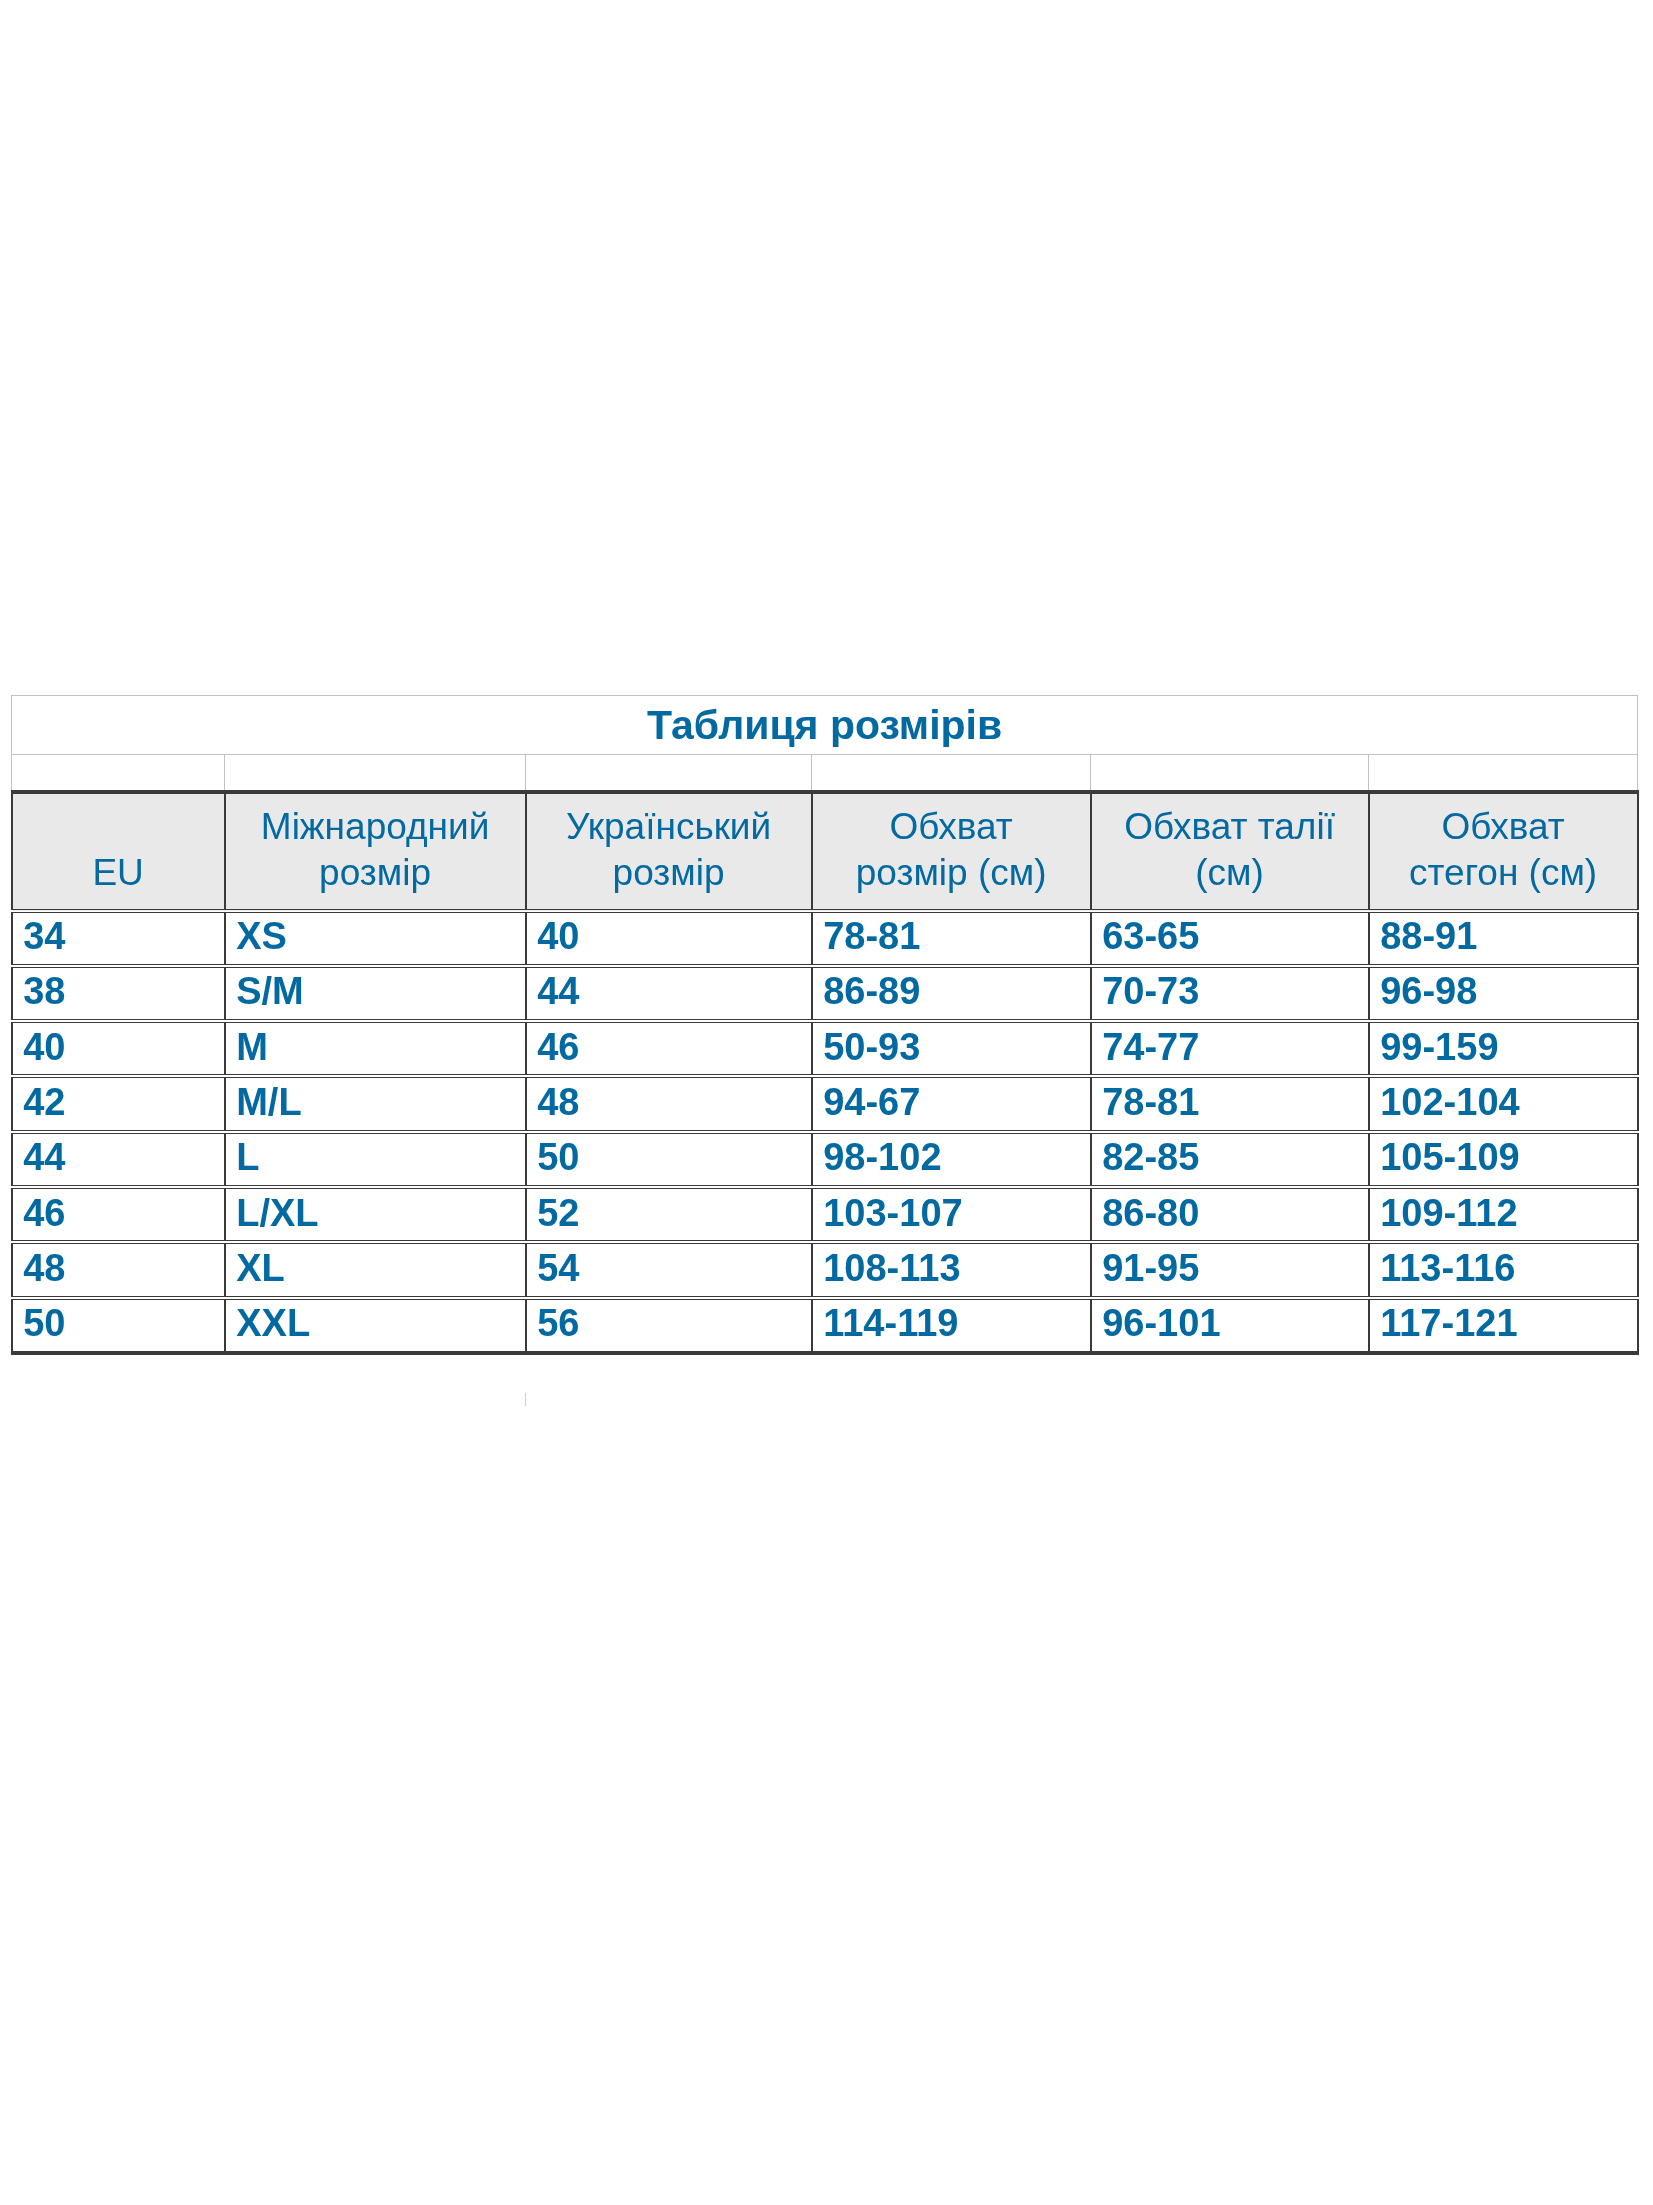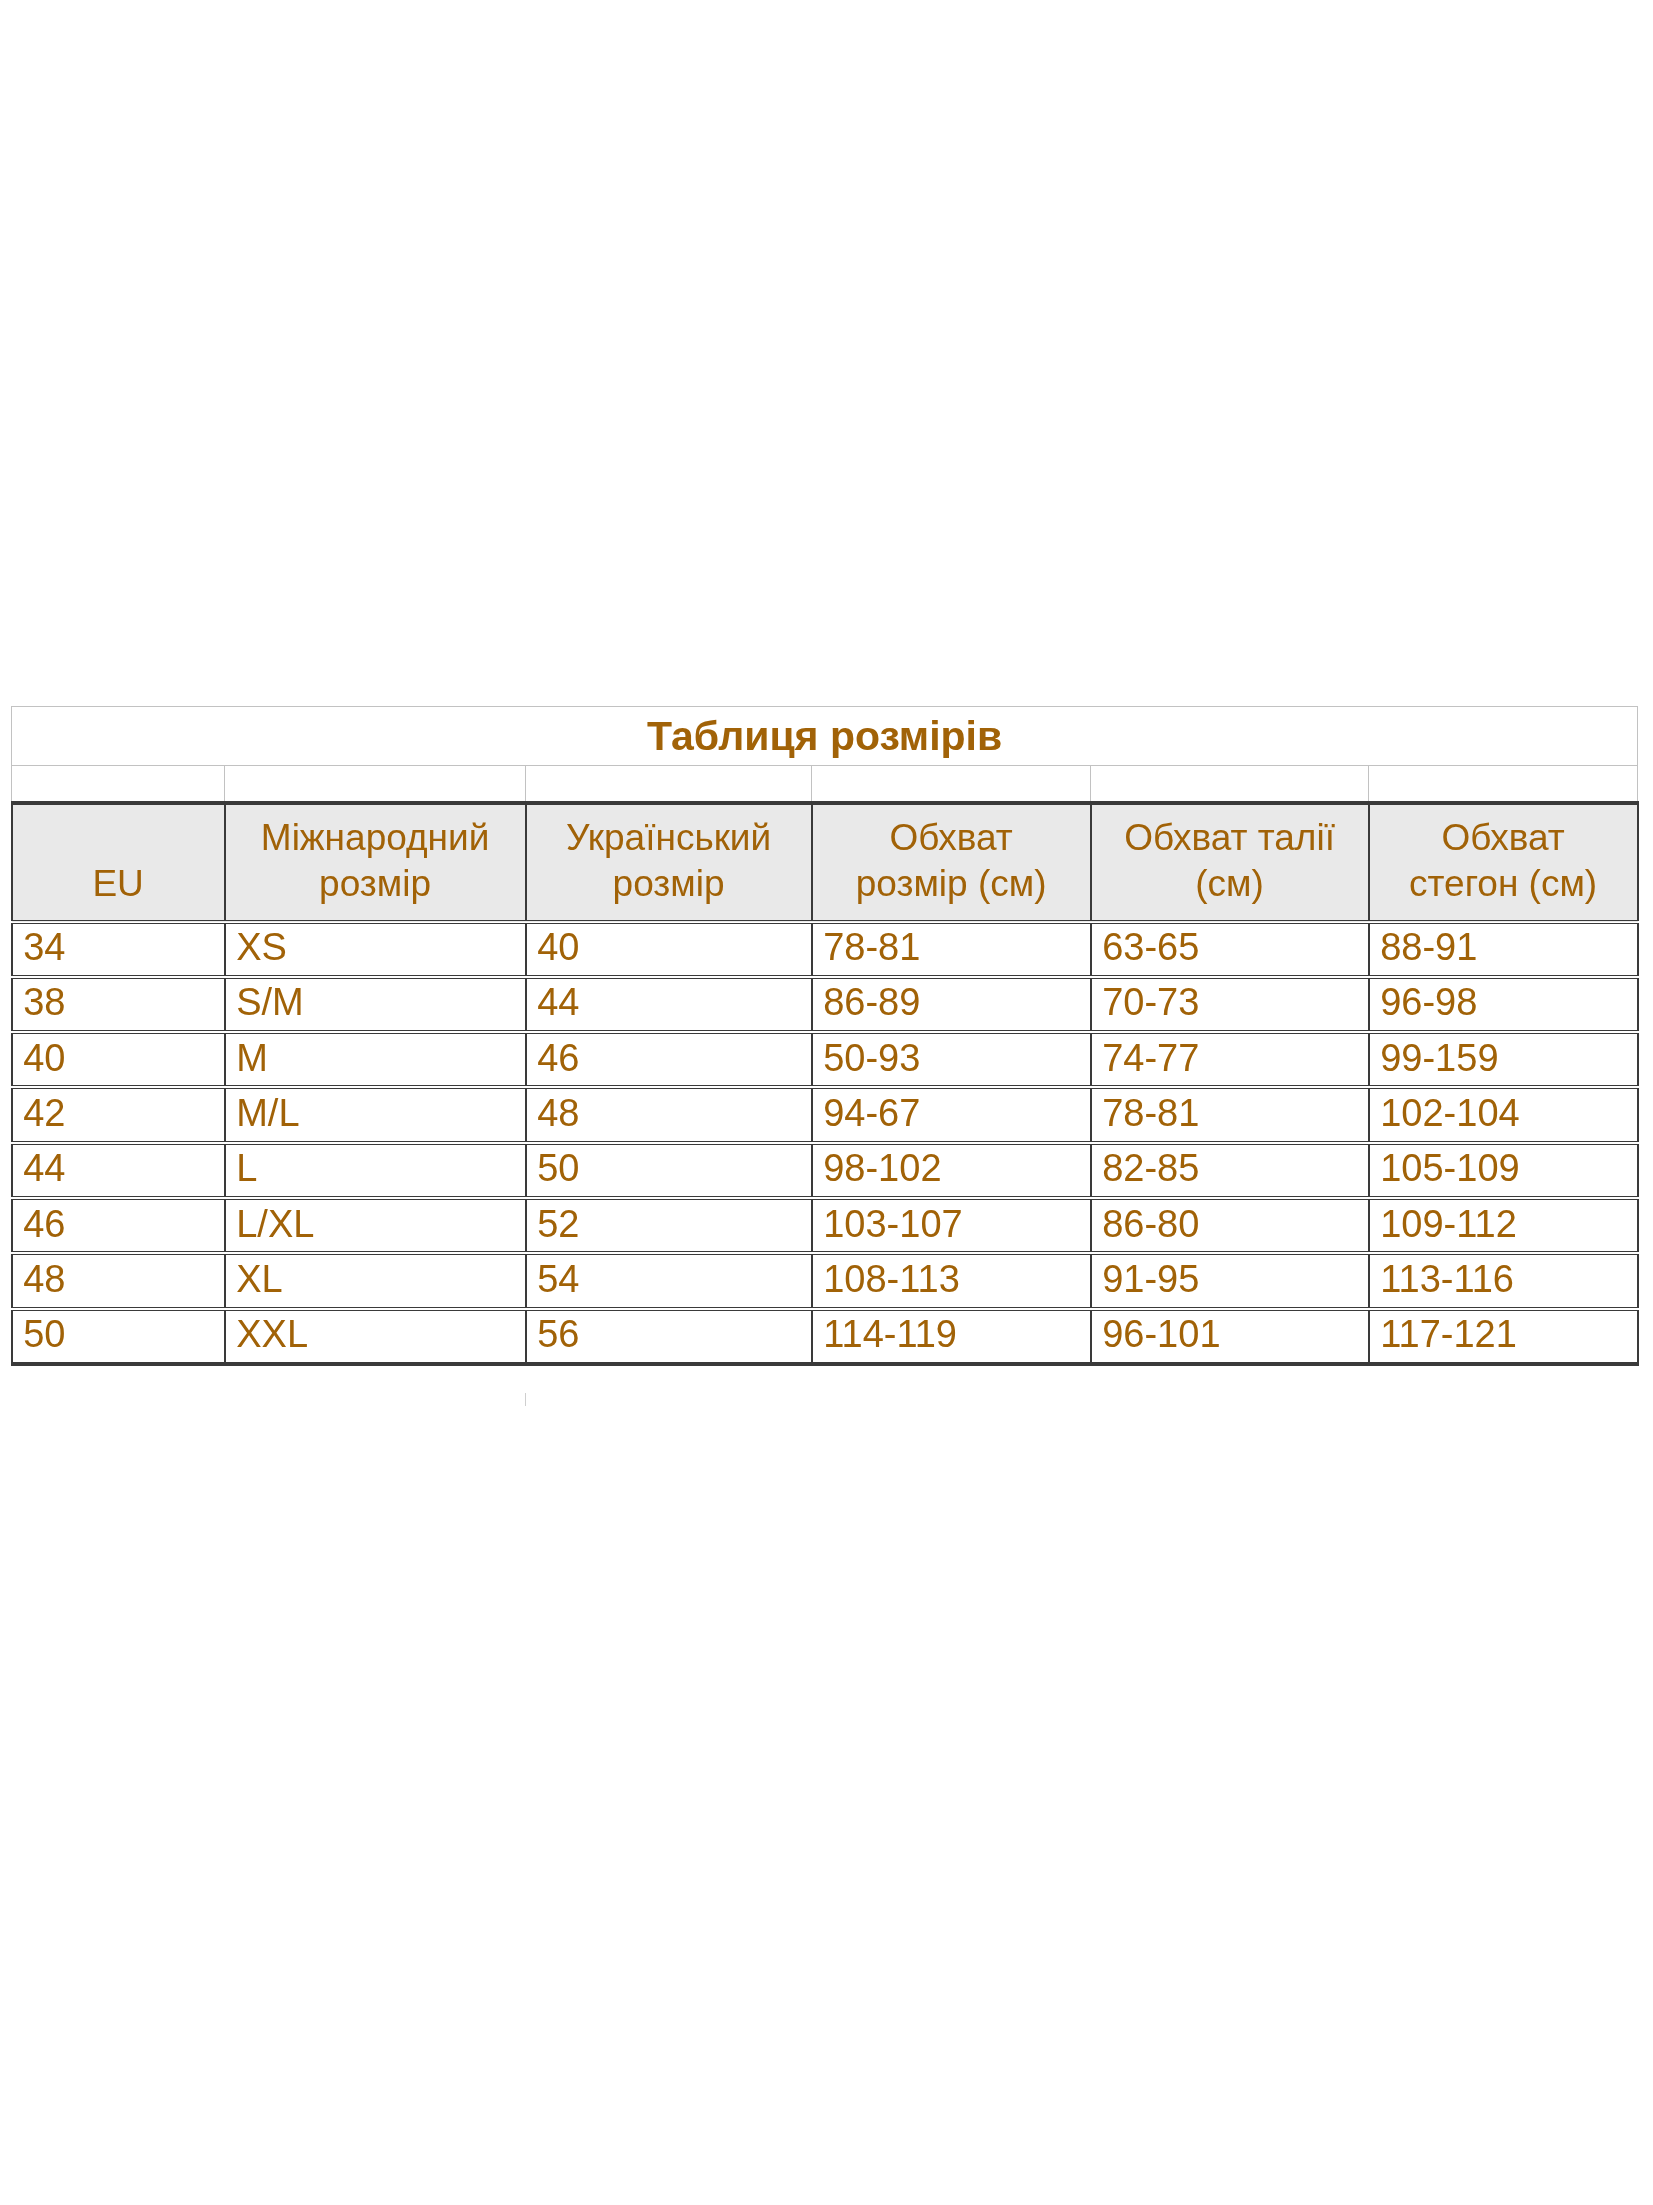--- a/index.html
+++ b/index.html
@@ -17,22 +17,21 @@
   .table-wrap {
     position: absolute;
     left: 10.6px;
     top: 695px;
     width: 1625px;
   }
   table.size-table {
     border-collapse: collapse;
     table-layout: fixed;
     width: 100%;
-    color: #a16207;
-    margin-top: 11px;
+    color: #0369a1;
   }
   
   tr.title-row td {
     border: 1.6px solid #c2c2c2;
     height: 56px;
     text-align: center;
     vertical-align: middle;
     font-weight: bold;
     font-size: 41px;
     background: #ffffff;
@@ -57,21 +56,21 @@
     vertical-align: bottom;
     padding: 9.8px 4.9px 13px 4.9px;
     height: 79px;
   }
   
   tr.data-row td {
     border-left: 2.5px solid #3a3a3a;
     border-right: 2.5px solid #3a3a3a;
     border-bottom: 4.9px double #3a3a3a;
     font-size: 38px;
-    font-weight: normal;
+    font-weight: bold;
     text-align: left;
     vertical-align: middle;
     padding: 0 0 3.3px 10.6px;
     height: 48px;
     background: #ffffff;
   }
   tr.data-row:last-child td {
     border-bottom: 4.1px solid #3a3a3a;
   }
   

